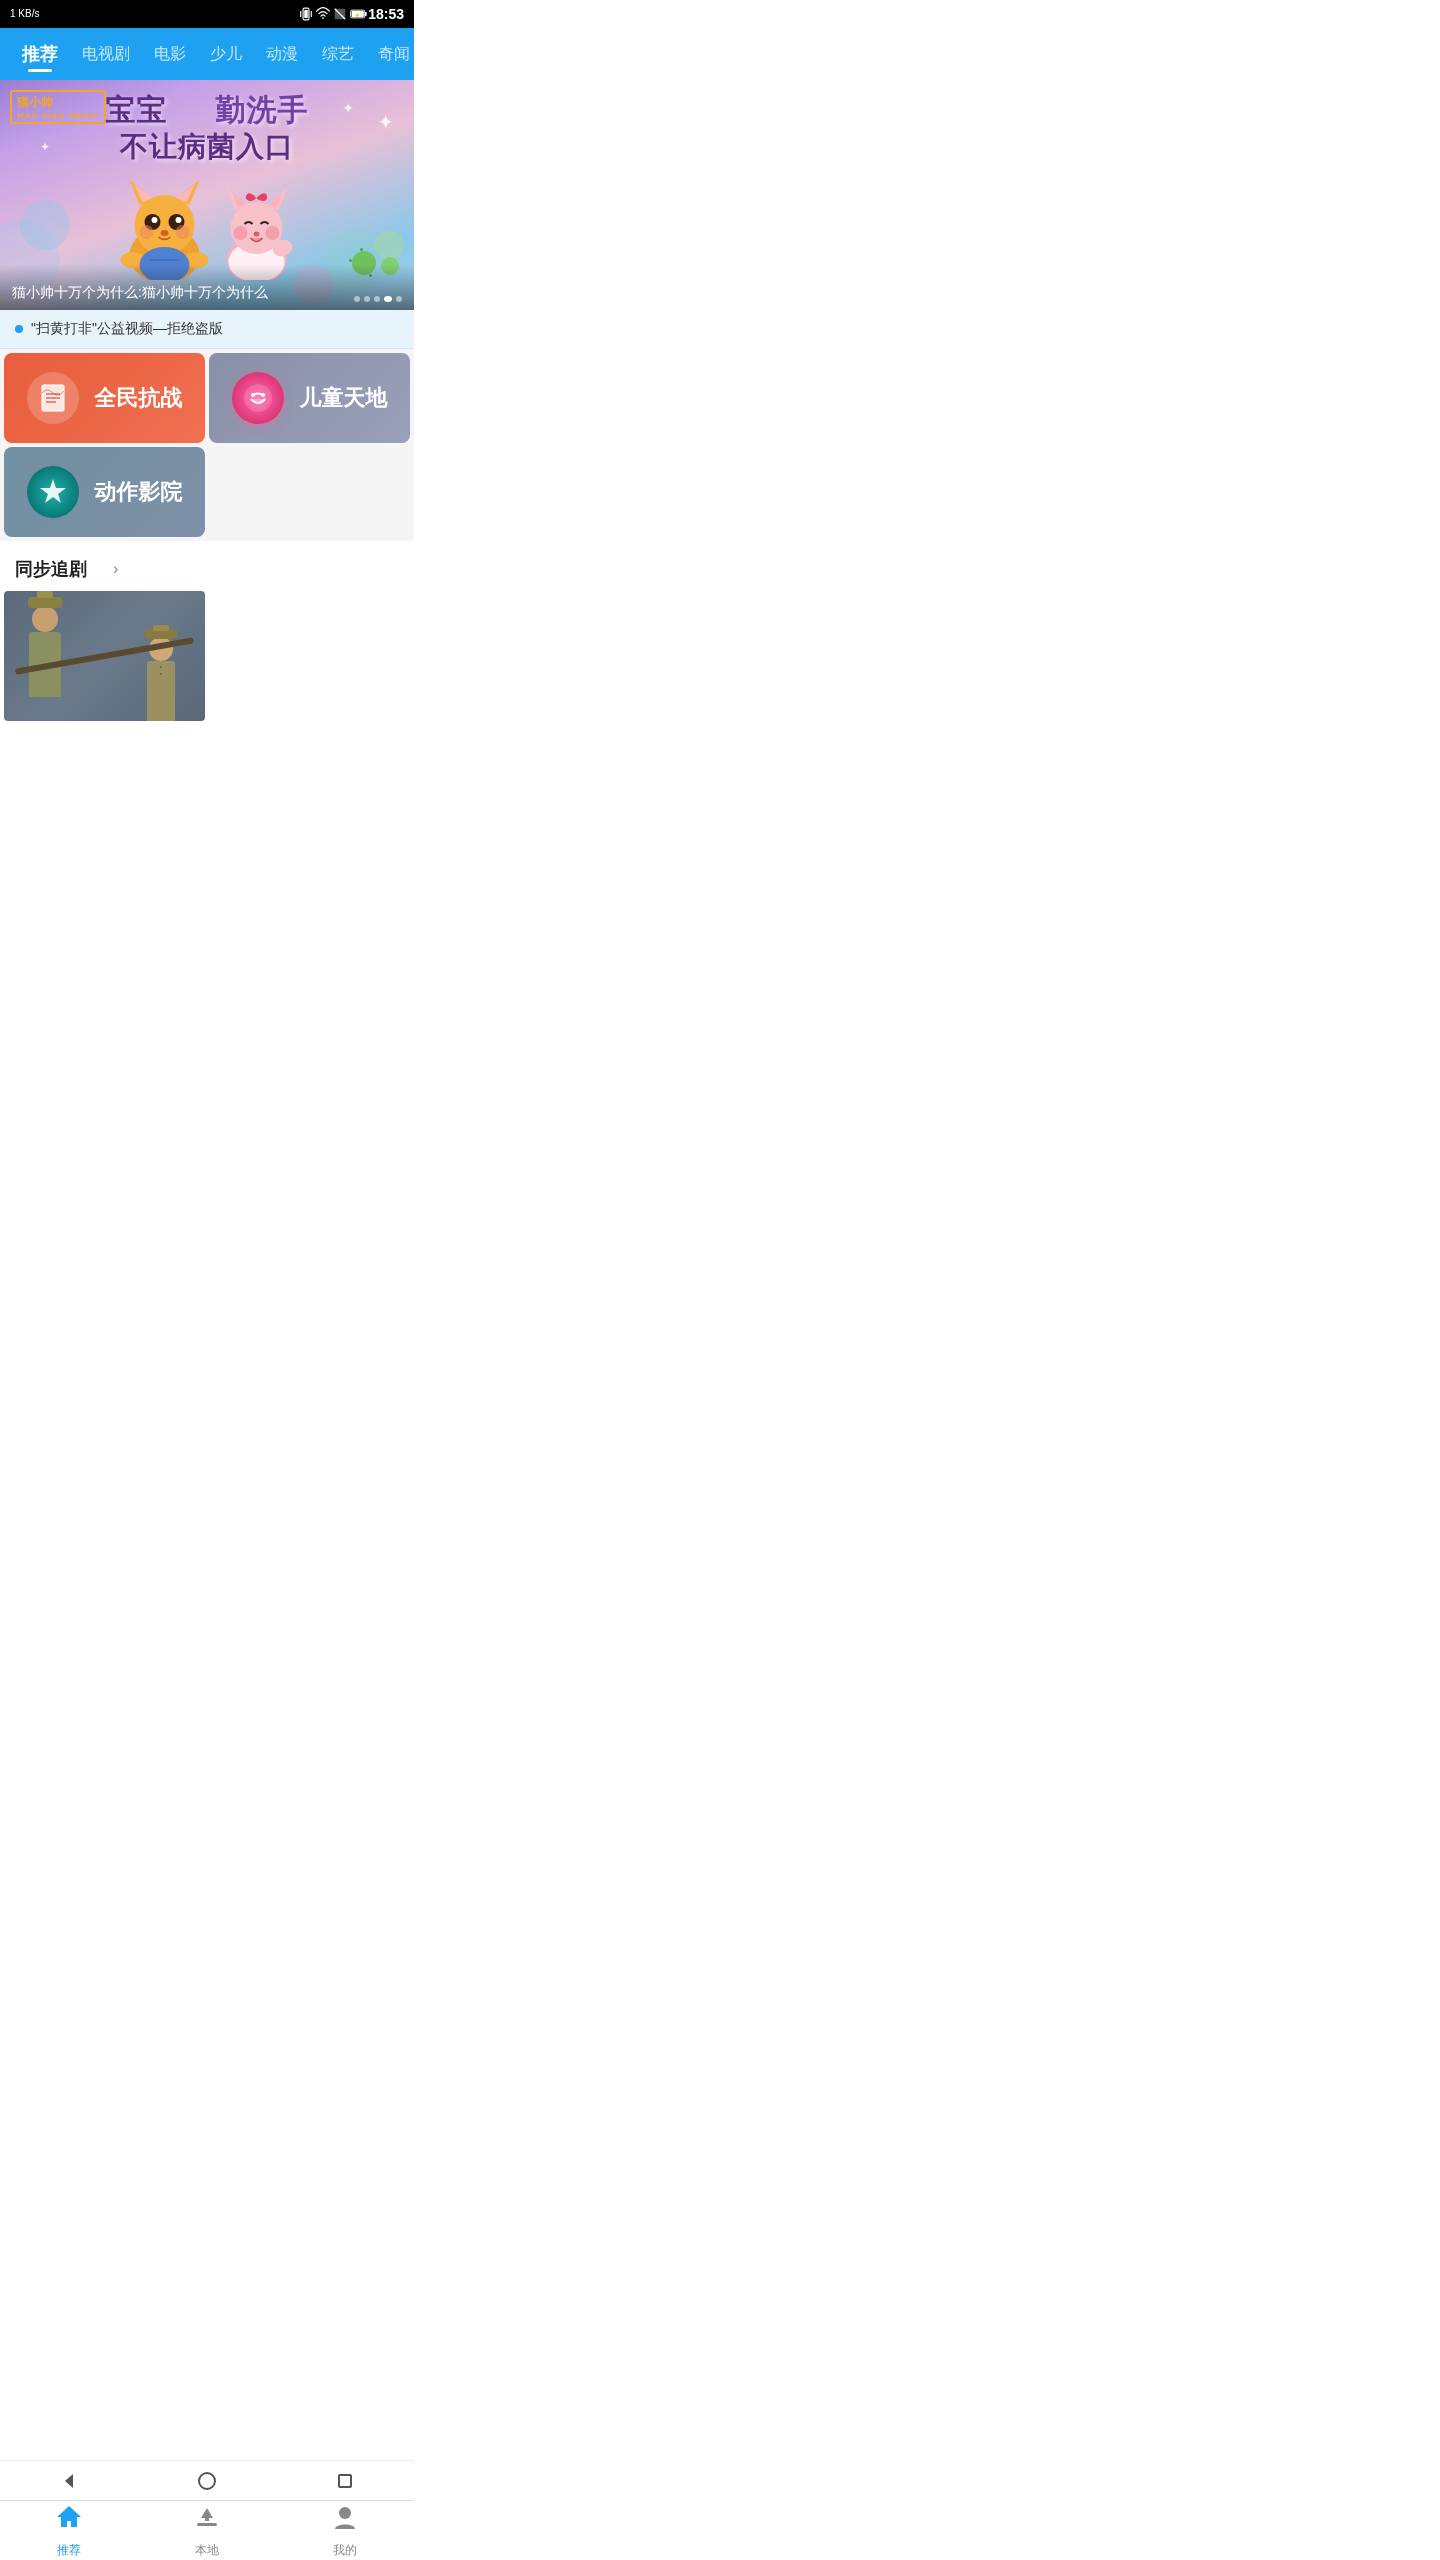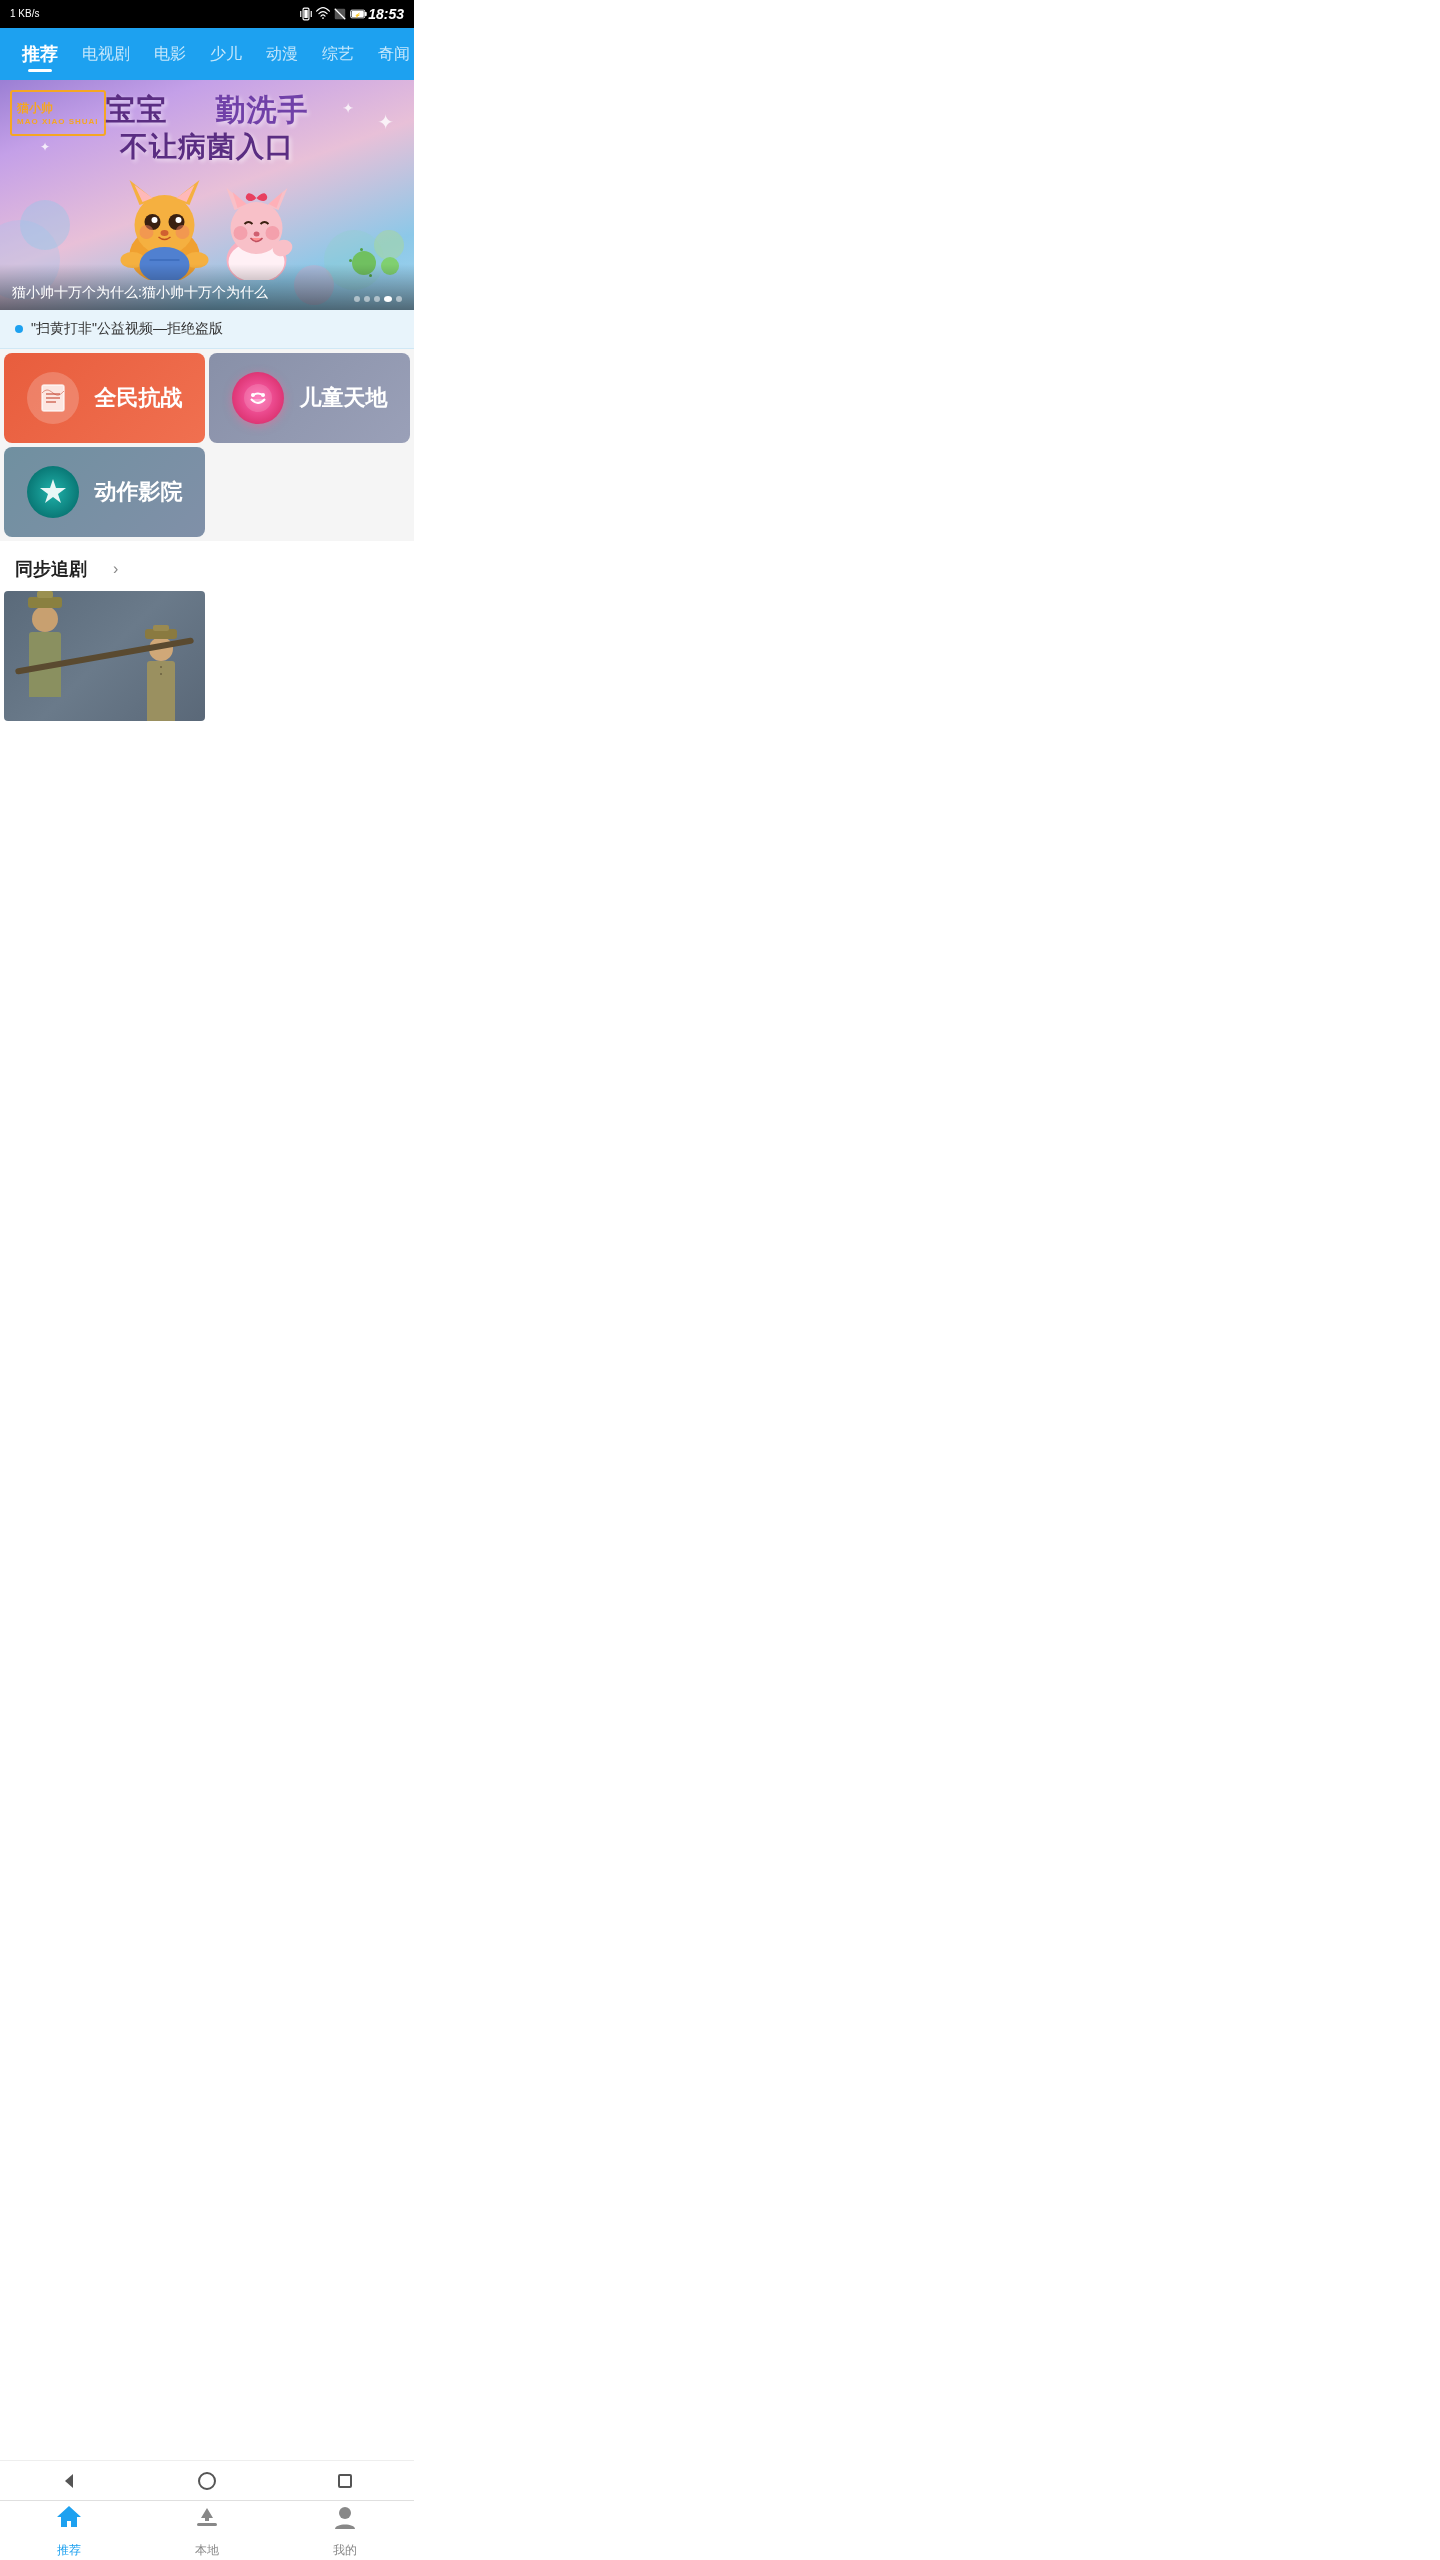--- a/index.html
+++ b/index.html
@@ -18,21 +18,21 @@
       background: #000;
       color: #fff;
       display: flex;
       justify-content: space-between;
       align-items: center;
       padding: 4px 10px;
       height: 28px;
       font-size: 11px;
     }
     .status-left { font-size: 10px; line-height: 1.2; }
-    .status-right { display: flex; align-items: center; font-size: 12px; font-weight: bold; font-style: italic; }
+    .status-right { display: flex; align-items: center; font-size: 12px; font-weight: bold; }
     .status-icons { display: flex; align-items: center; gap: 3px; }
 
     
     .nav-bar {
       background: #1da1f0;
       display: flex;
       align-items: center;
       padding: 0 10px;
       height: 52px;
       overflow: hidden;
@@ -77,21 +77,21 @@
       background: linear-gradient(160deg, #9b7fd4 0%, #c4a0e8 20%, #e8c0d8 50%, #8cc8e8 80%, #a0d4f0 100%);
     }
     .hero-logo {
       position: absolute;
       top: 10px;
       left: 10px;
       font-size: 13px;
       color: #f5a623;
       font-weight: bold;
       border: 2px solid #f5a623;
-      padding: 8px 5px;
+      padding: 2px 5px;
       border-radius: 3px;
     }
     .hero-caption {
       position: absolute;
       bottom: 0;
       left: 0; right: 0;
       background: linear-gradient(transparent, rgba(0,0,0,0.5));
       color: #fff;
       font-size: 14px;
       padding: 20px 12px 8px;

